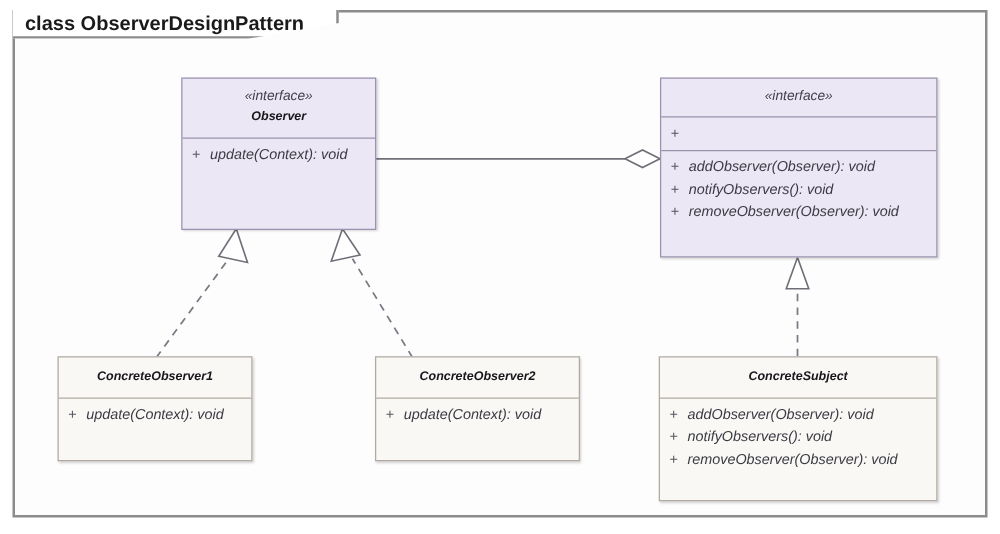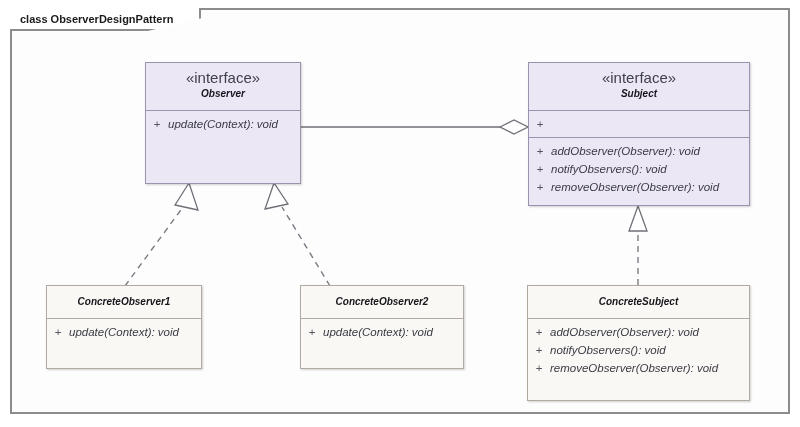--- a/index.html
+++ b/index.html
@@ -32,21 +32,21 @@
   }
   .frame-label {
     position: absolute;
     left: 10px;
     top: 8px;
     height: 23px;
     padding: 0 26px 0 10px;
     border-right: 2px solid #8c8c8c;
     border-bottom: 2px solid #8c8c8c;
     background: #ffffff;
-    font-size: 11px;
+    font-size: 16px;
     font-weight: bold;
     color: #1a1a1a;
     line-height: 23px;
     white-space: nowrap;
     box-sizing: border-box;
     
     clip-path: polygon(0 0, 100% 0, 100% 45%, 72% 100%, 0 100%);
   }
 
   
@@ -71,21 +71,22 @@
   }
   .concrete .compartment + .compartment {
     border-top: 1px solid #b0aaa2;
   }
 
   .header {
     text-align: center;
     padding: 7px 4px 8px 4px;
   }
   .stereotype {
-    font-size: 15px;
+    font-size: 11px;
+    font-style: italic;
     color: #40404a;
     line-height: 15px;
   }
   .cls-name {
     font-size: 10px;
     font-weight: bold;
     font-style: italic;
     color: #16161c;
     line-height: 17px;
   }
@@ -160,21 +161,20 @@
       <div class="member">
         <span class="vis">+</span>
         <span class="member-text">update(Context): void</span>
       </div>
     </div>
   </div>
 
   <div class="uml-box" id="box-subject" style="left:528px; top:62px; width:222px; height:144px;">
     <div class="compartment header">
       <div class="stereotype">«interface»</div>
-      <div class="cls-name">Subject</div>
     </div>
     <div class="compartment">
       <div class="member">
         <span class="vis">+</span>
       </div>
     </div>
     <div class="compartment">
       <div class="member">
         <span class="vis">+</span>
         <span class="member-text">addObserver(Observer): void</span>

